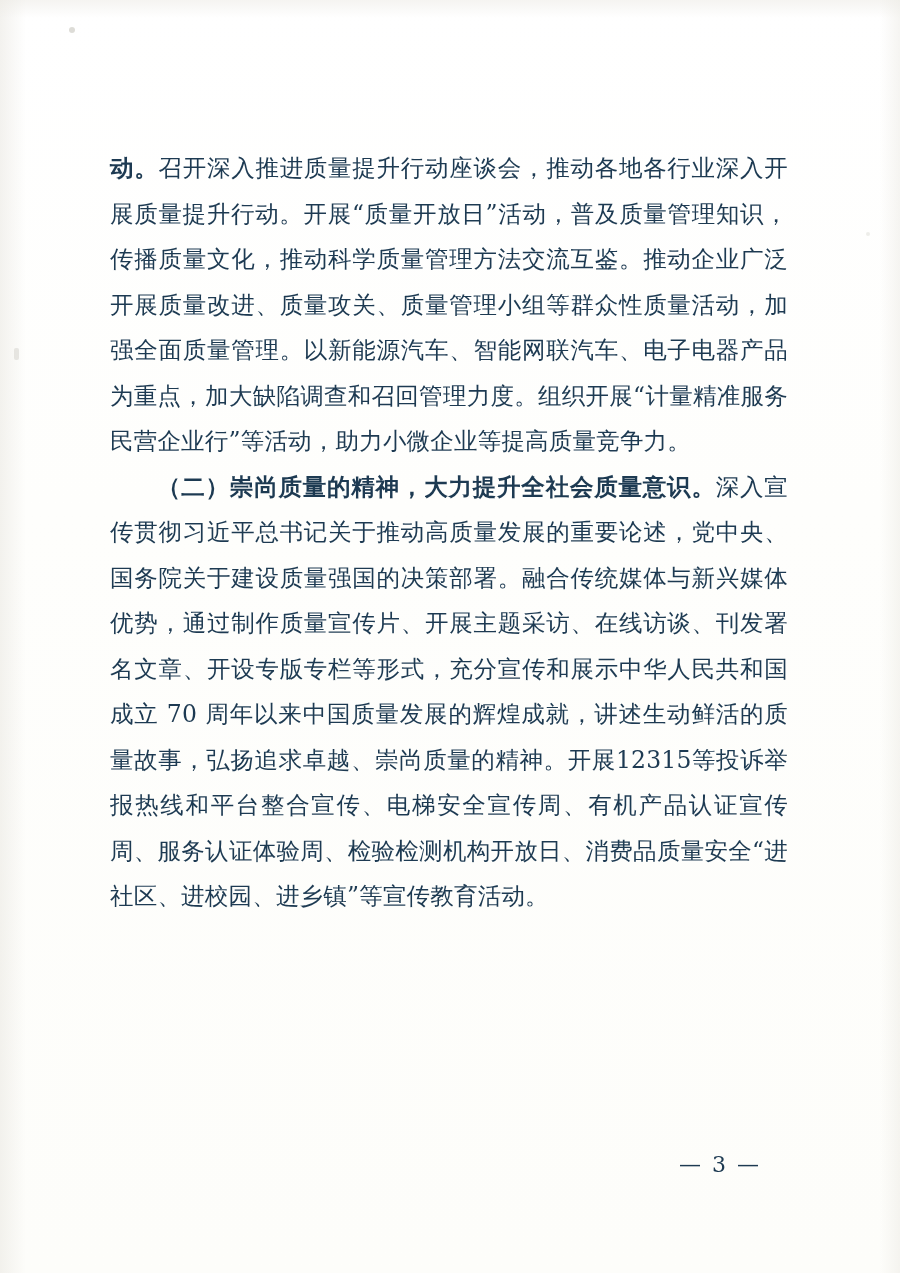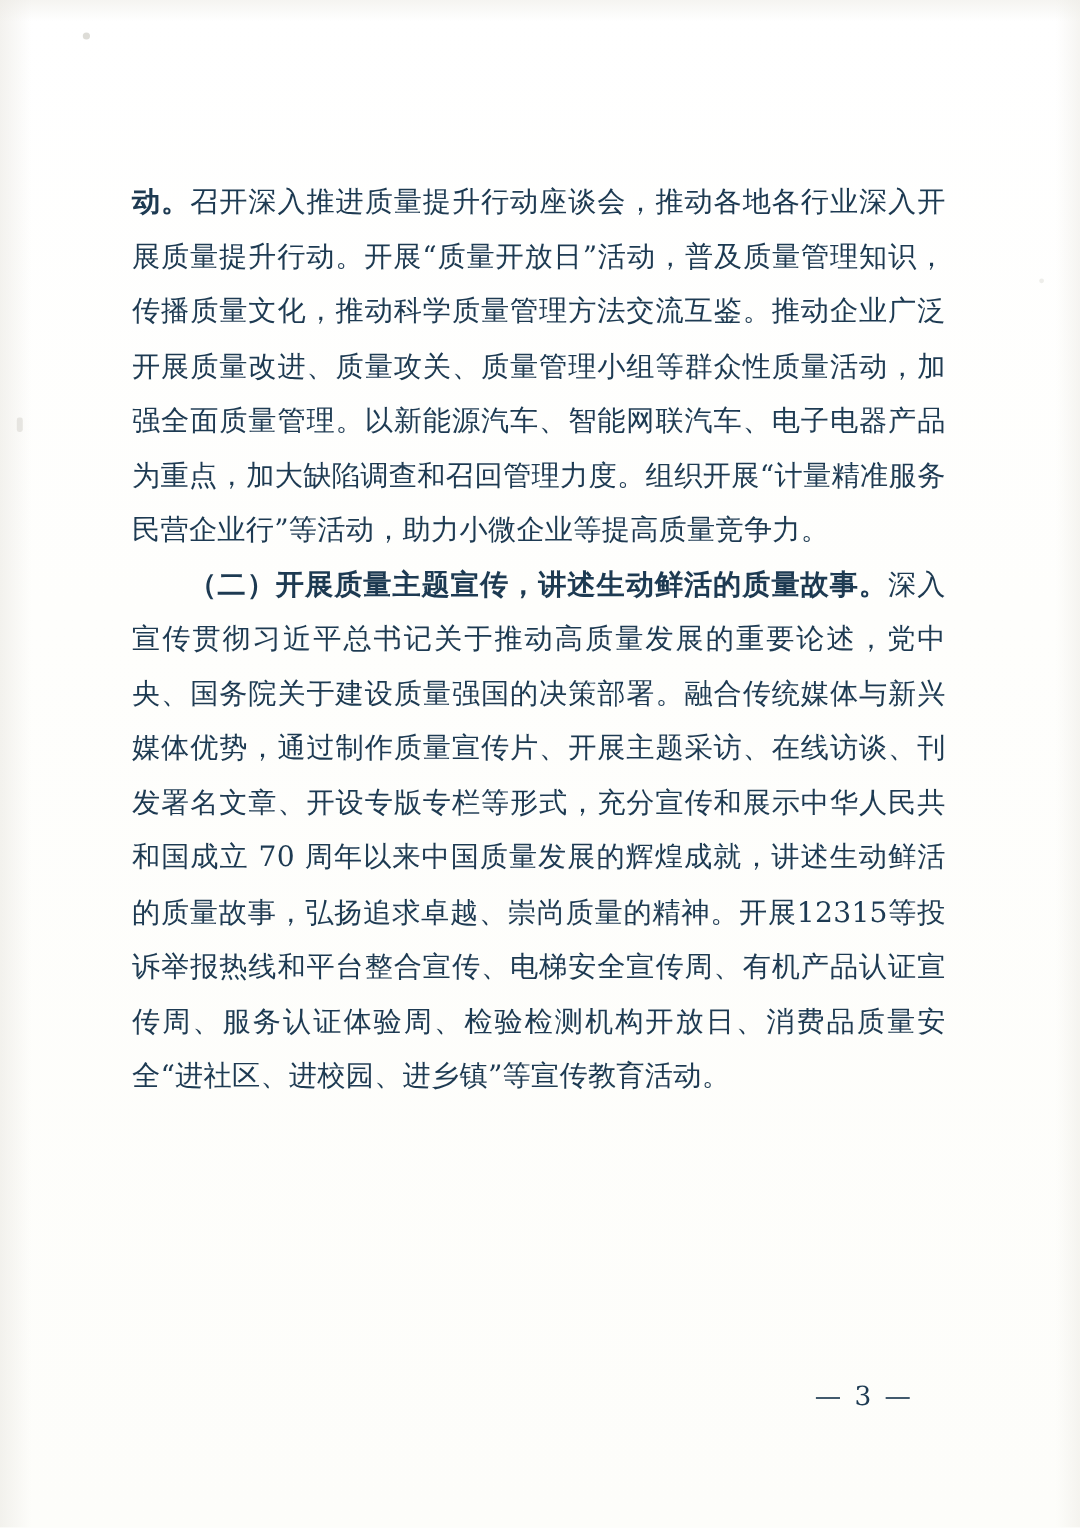--- a/index.html
+++ b/index.html
@@ -107,21 +107,21 @@
   <div class="speck s2"></div>
   <div class="speck s3"></div>
 
   <div class="content">
 
     <p>
       <span class="lead">动。</span><span>召开深入推进质量提升行动座谈会，推动各地各行业深入开展质量提升行动。开展“质量开放日”活动，普及质量管理知识，传播质量文化，推动科学质量管理方法交流互鉴。推动企业广泛开展质量改进、质量攻关、质量管理小组等群众性质量活动，加强全面质量管理。以新能源汽车、智能网联汽车、电子电器产品为重点，加大缺陷调查和召回管理力度。组织开展“计量精准服务民营企业行”等活动，助力小微企业等提高质量竞争力。</span>
     </p>
 
     <p class="indent">
-      <span class="lead">（二）开展质量主题宣传，讲述生动鲜活的质量故事。</span><span>深入宣传贯彻习近平总书记关于推动高质量发展的重要论述，党中央、国务院关于建设质量强国的决策部署。融合传统媒体与新兴媒体优势，通过制作质量宣传片、开展主题采访、在线访谈、刊发署名文章、开设专版专栏等形式，充分宣传和展示中华人民共和国成立 70 周年以来中国质量发展的辉煌成就，讲述生动鲜活的质量故事，弘扬追求卓越、崇尚质量的精神。开展12315等投诉举报热线和平台整合宣传、电梯安全宣传周、有机产品认证宣传周、服务认证体验周、检验检测机构开放日、消费品质量安全“进社区、进校园、进乡镇”等宣传教育活动。</span>
+      <span class="lead">（二）崇尚质量的精神，大力提升全社会质量意识。</span><span>深入宣传贯彻习近平总书记关于推动高质量发展的重要论述，党中央、国务院关于建设质量强国的决策部署。融合传统媒体与新兴媒体优势，通过制作质量宣传片、开展主题采访、在线访谈、刊发署名文章、开设专版专栏等形式，充分宣传和展示中华人民共和国成立 70 周年以来中国质量发展的辉煌成就，讲述生动鲜活的质量故事，弘扬追求卓越、崇尚质量的精神。开展12315等投诉举报热线和平台整合宣传、电梯安全宣传周、有机产品认证宣传周、服务认证体验周、检验检测机构开放日、消费品质量安全“进社区、进校园、进乡镇”等宣传教育活动。</span>
     </p>
 
 
   </div>
 
   <div class="page-number">
     <span class="pn-inner">— 3 —</span>
   </div>
 </div>
 

